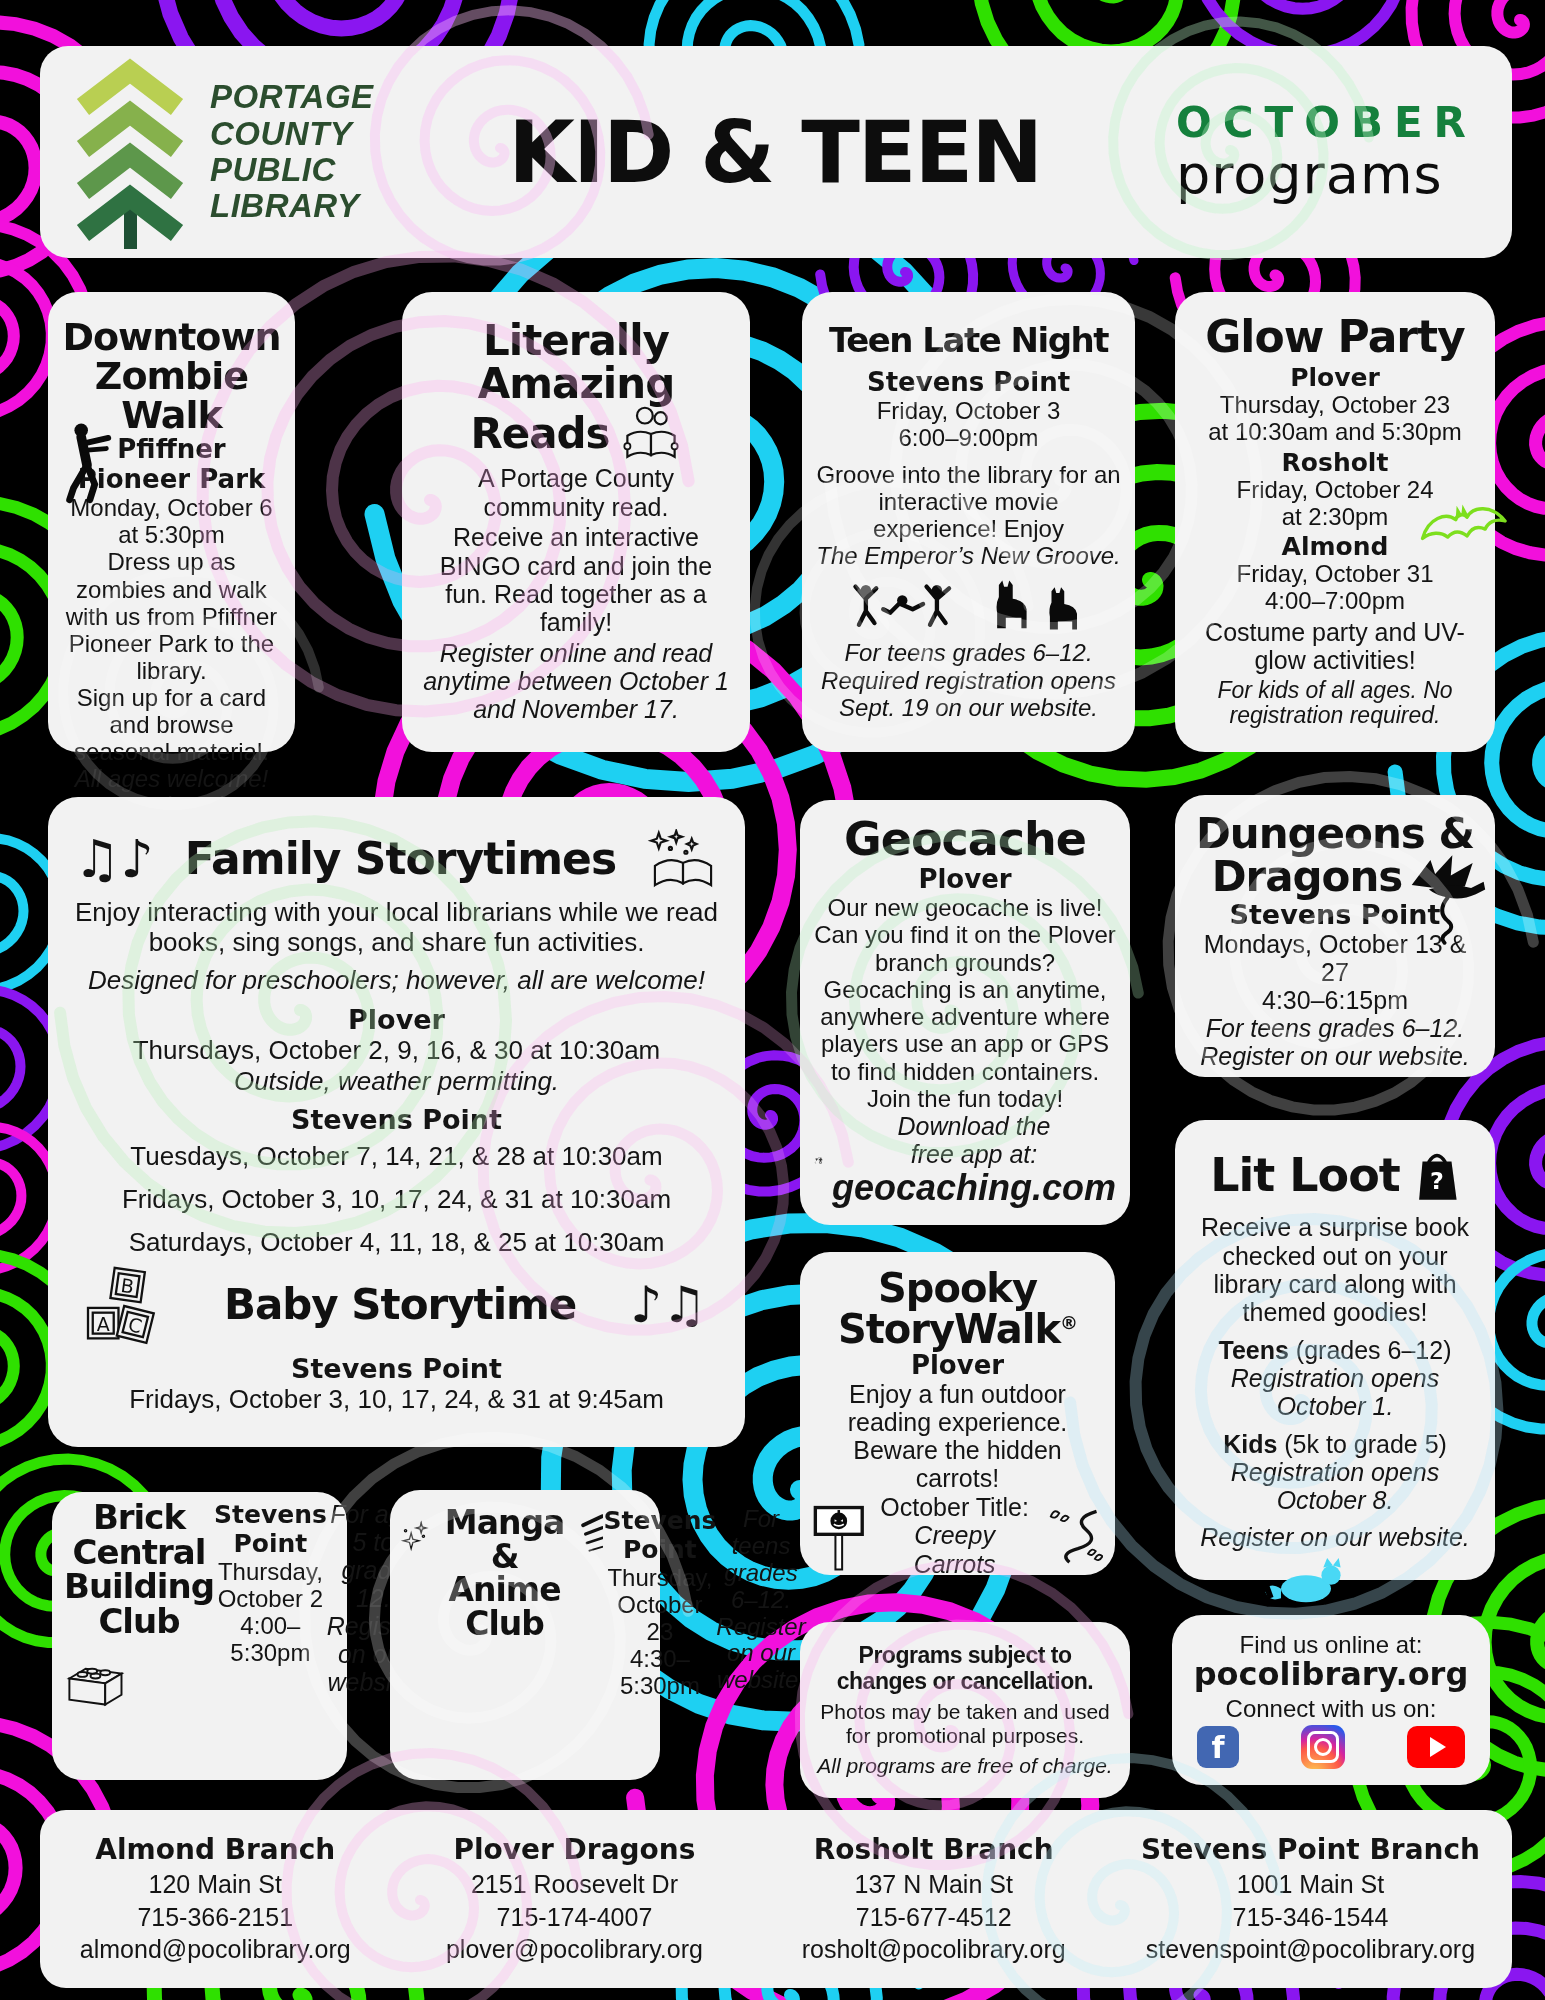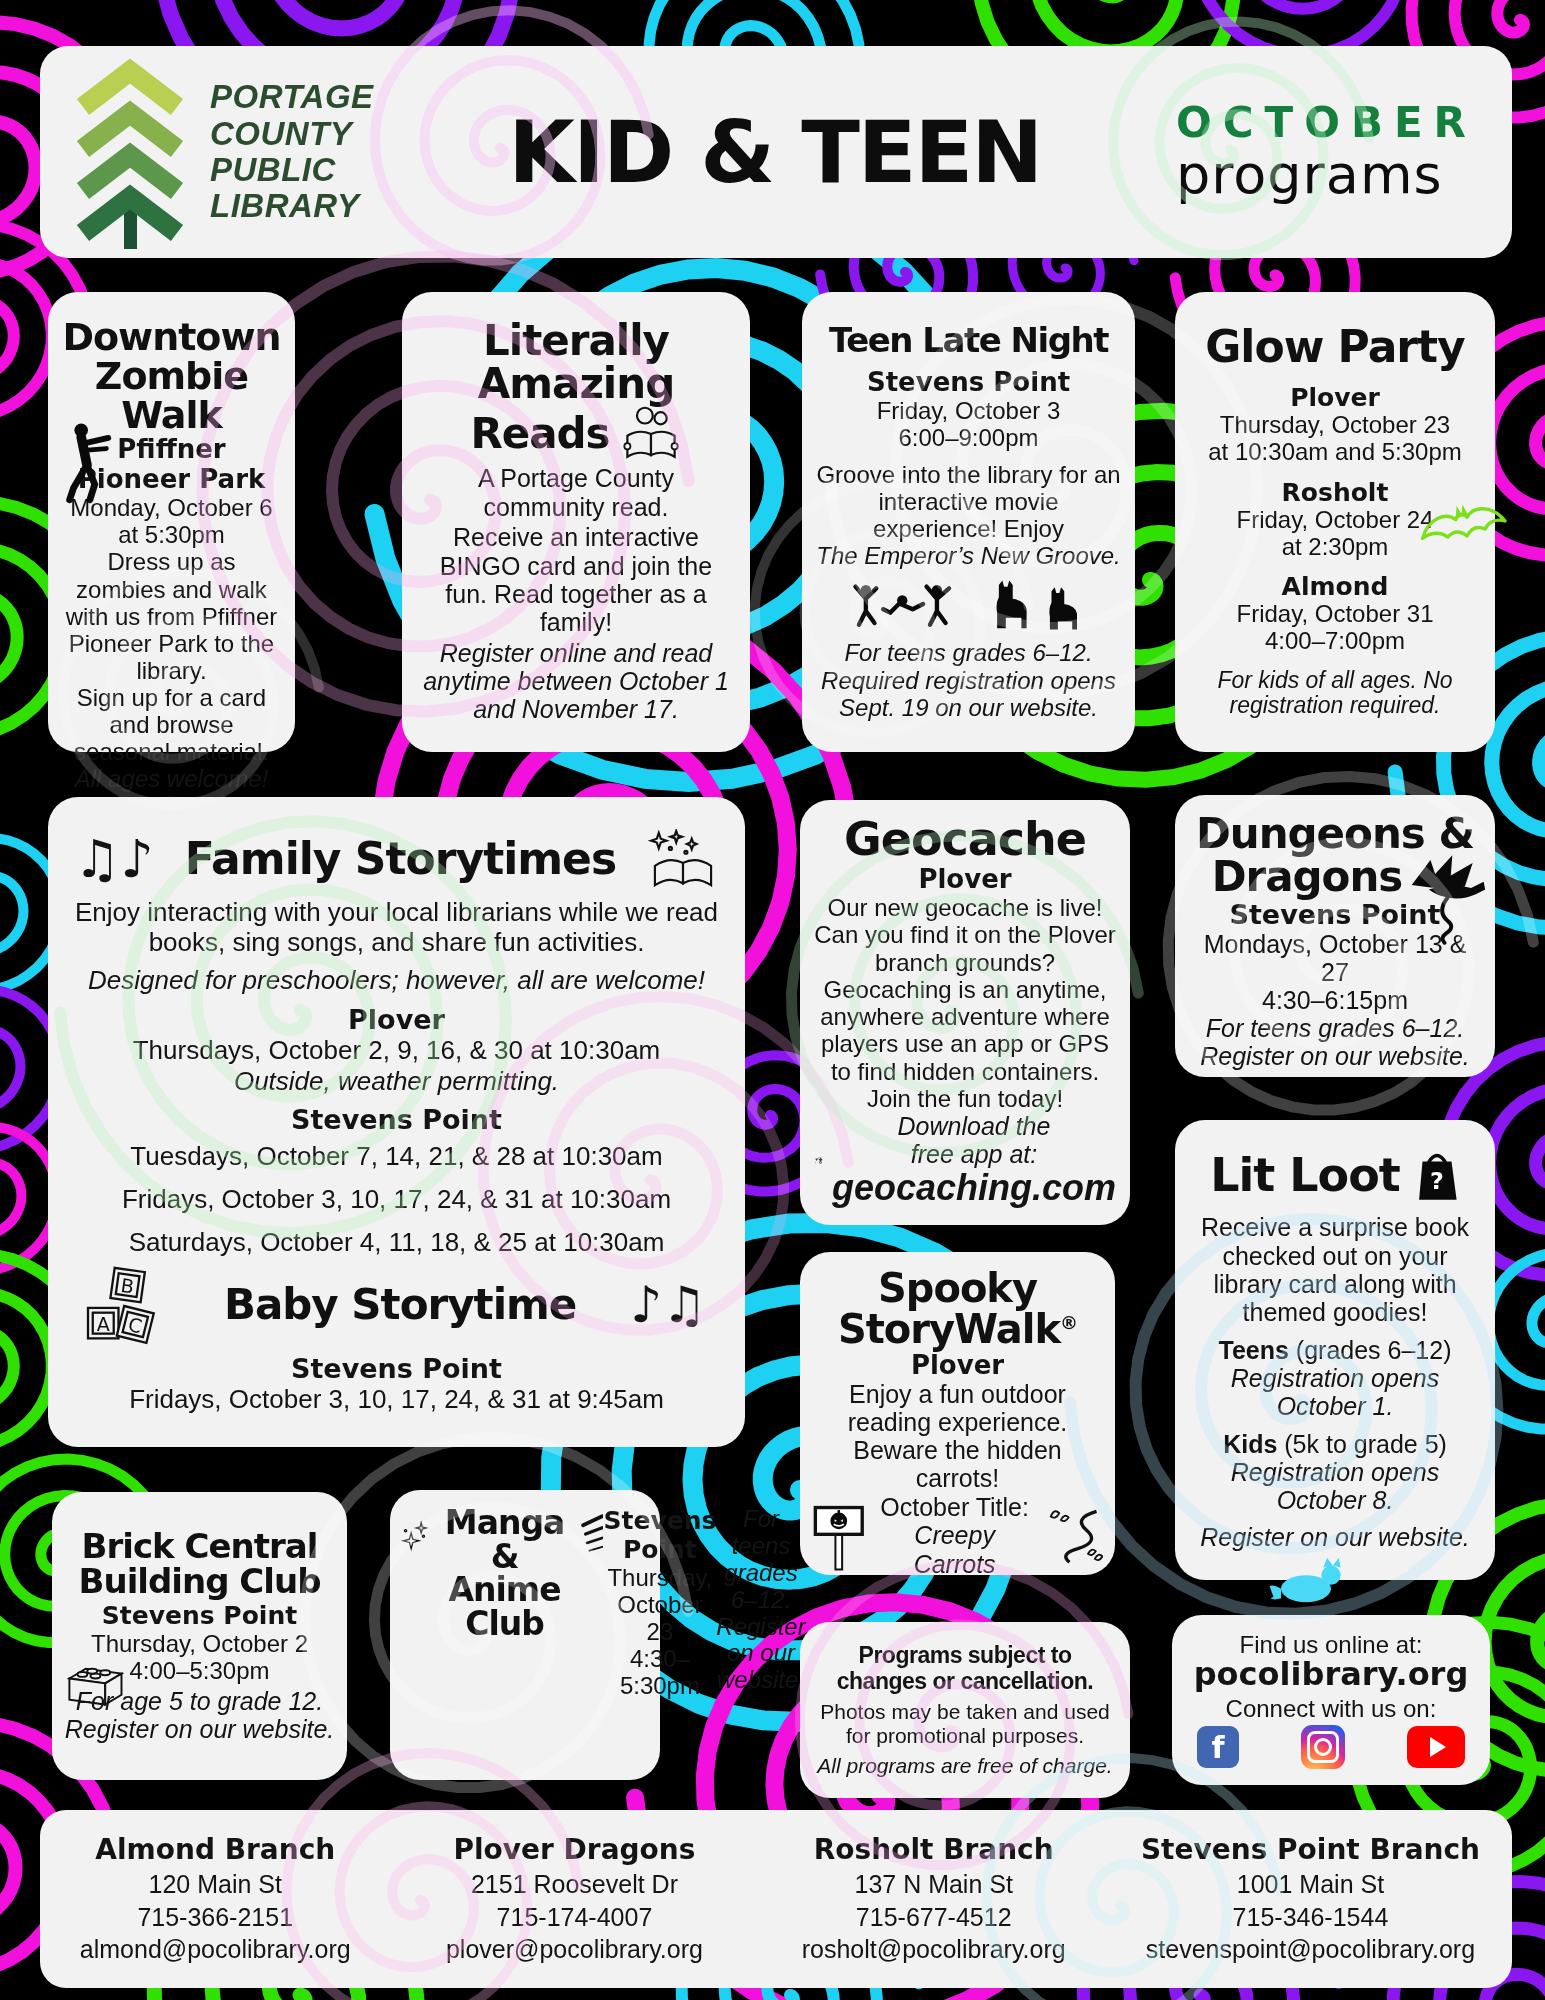--- a/index.html
+++ b/index.html
@@ -185,20 +185,21 @@
     </div>
     <svg width="92" height="44" viewBox="0 0 96 44" style="position:absolute;right:-14px;top:212px;z-index:3;transform:rotate(-12deg);">
       <path d="M4 26 C14 6 34 4 42 14 C44 9 52 9 54 14 C62 4 82 6 92 26 C82 21 74 24 70 30 C62 24 55 27 50 33 C45 27 38 24 30 30 C24 23 14 21 4 26 Z" fill="none" stroke="#7ddf1e" stroke-width="3.5" stroke-linejoin="round"></path>
       <path d="M44 12 L46 5 L48 11 M50 11 L52 5 L54 12" fill="none" stroke="#7ddf1e" stroke-width="3"></path>
     </svg>
     <div>
       <div class="venue" style="font-size:25px;">Almond</div>
       <div class="body-sm">Friday, October 31</div>
       <div class="body-sm">4:00–7:00pm</div>
     </div>
+    <p class="body-sm" style="font-size:25px;">Costume party and UV-glow activities!</p>
     <p class="it" style="font-size:23px;line-height:1.1;">For kids of all ages. No registration required.</p>
   </div>
 
   <div class="card" style="left:48px;top:797px;width:697px;height:650px;padding:24px 26px;box-sizing:border-box;display:flex;flex-direction:column;justify-content:space-evenly;">
     <div class="flexrow" style="justify-content:space-between;">
       <span style="font-family:'DejaVu Sans',sans-serif;font-size:52px;line-height:.9;">♫♪</span>
       <span class="ttl" style="font-size:44px;">Family Storytimes</span>
       <svg width="72" height="62" viewBox="0 0 74 64">
         <g fill="none" stroke="#111" stroke-width="2.2">
           <path d="M12 4 L14 10 L20 12 L14 14 L12 20 L10 14 L4 12 L10 10 Z"></path>
@@ -343,21 +344,21 @@
         <div class="it">Creepy Carrots</div>
       </div>
       <svg width="62" height="64" viewBox="0 0 70 70">
         <path d="M62 6 Q34 14 50 28 Q66 42 40 50 Q18 56 30 66" stroke="#111" stroke-width="4" fill="none"></path>
         <path d="M8 12 Q12 2 18 8 Q14 16 8 12 Z M20 16 Q24 8 29 13 Q25 20 20 16 Z" fill="none" stroke="#111" stroke-width="2.2"></path>
         <path d="M52 56 Q56 48 61 53 Q57 60 52 56 Z M60 62 Q64 54 69 59 Q65 66 60 62 Z" fill="none" stroke="#111" stroke-width="2.2"></path>
       </svg>
     </div>
   </div>
 
-  <div class="card" style="left:52px;top:1492px;width:295px;height:288px;padding:34px 12px;box-sizing:border-box;display:flex;flex-direction:column;justify-content:space-evenly;">
+  <div class="card" style="left:52px;top:1492px;width:295px;height:288px;padding:8px 12px;box-sizing:border-box;display:flex;justify-content:space-evenly;">
     <div class="ttl" style="font-size:34px;">
       <div>Brick Central</div>
       <div>Building Club</div>
     </div>
     <div>
       <div class="venue" style="font-size:25px;">Stevens Point</div>
       <div class="body-sm">Thursday, October 2</div>
       <div class="body-sm">4:00–5:30pm</div>
     </div>
     <svg width="70" height="50" viewBox="0 0 86 60" style="position:absolute;left:6px;top:168px;z-index:3;">

